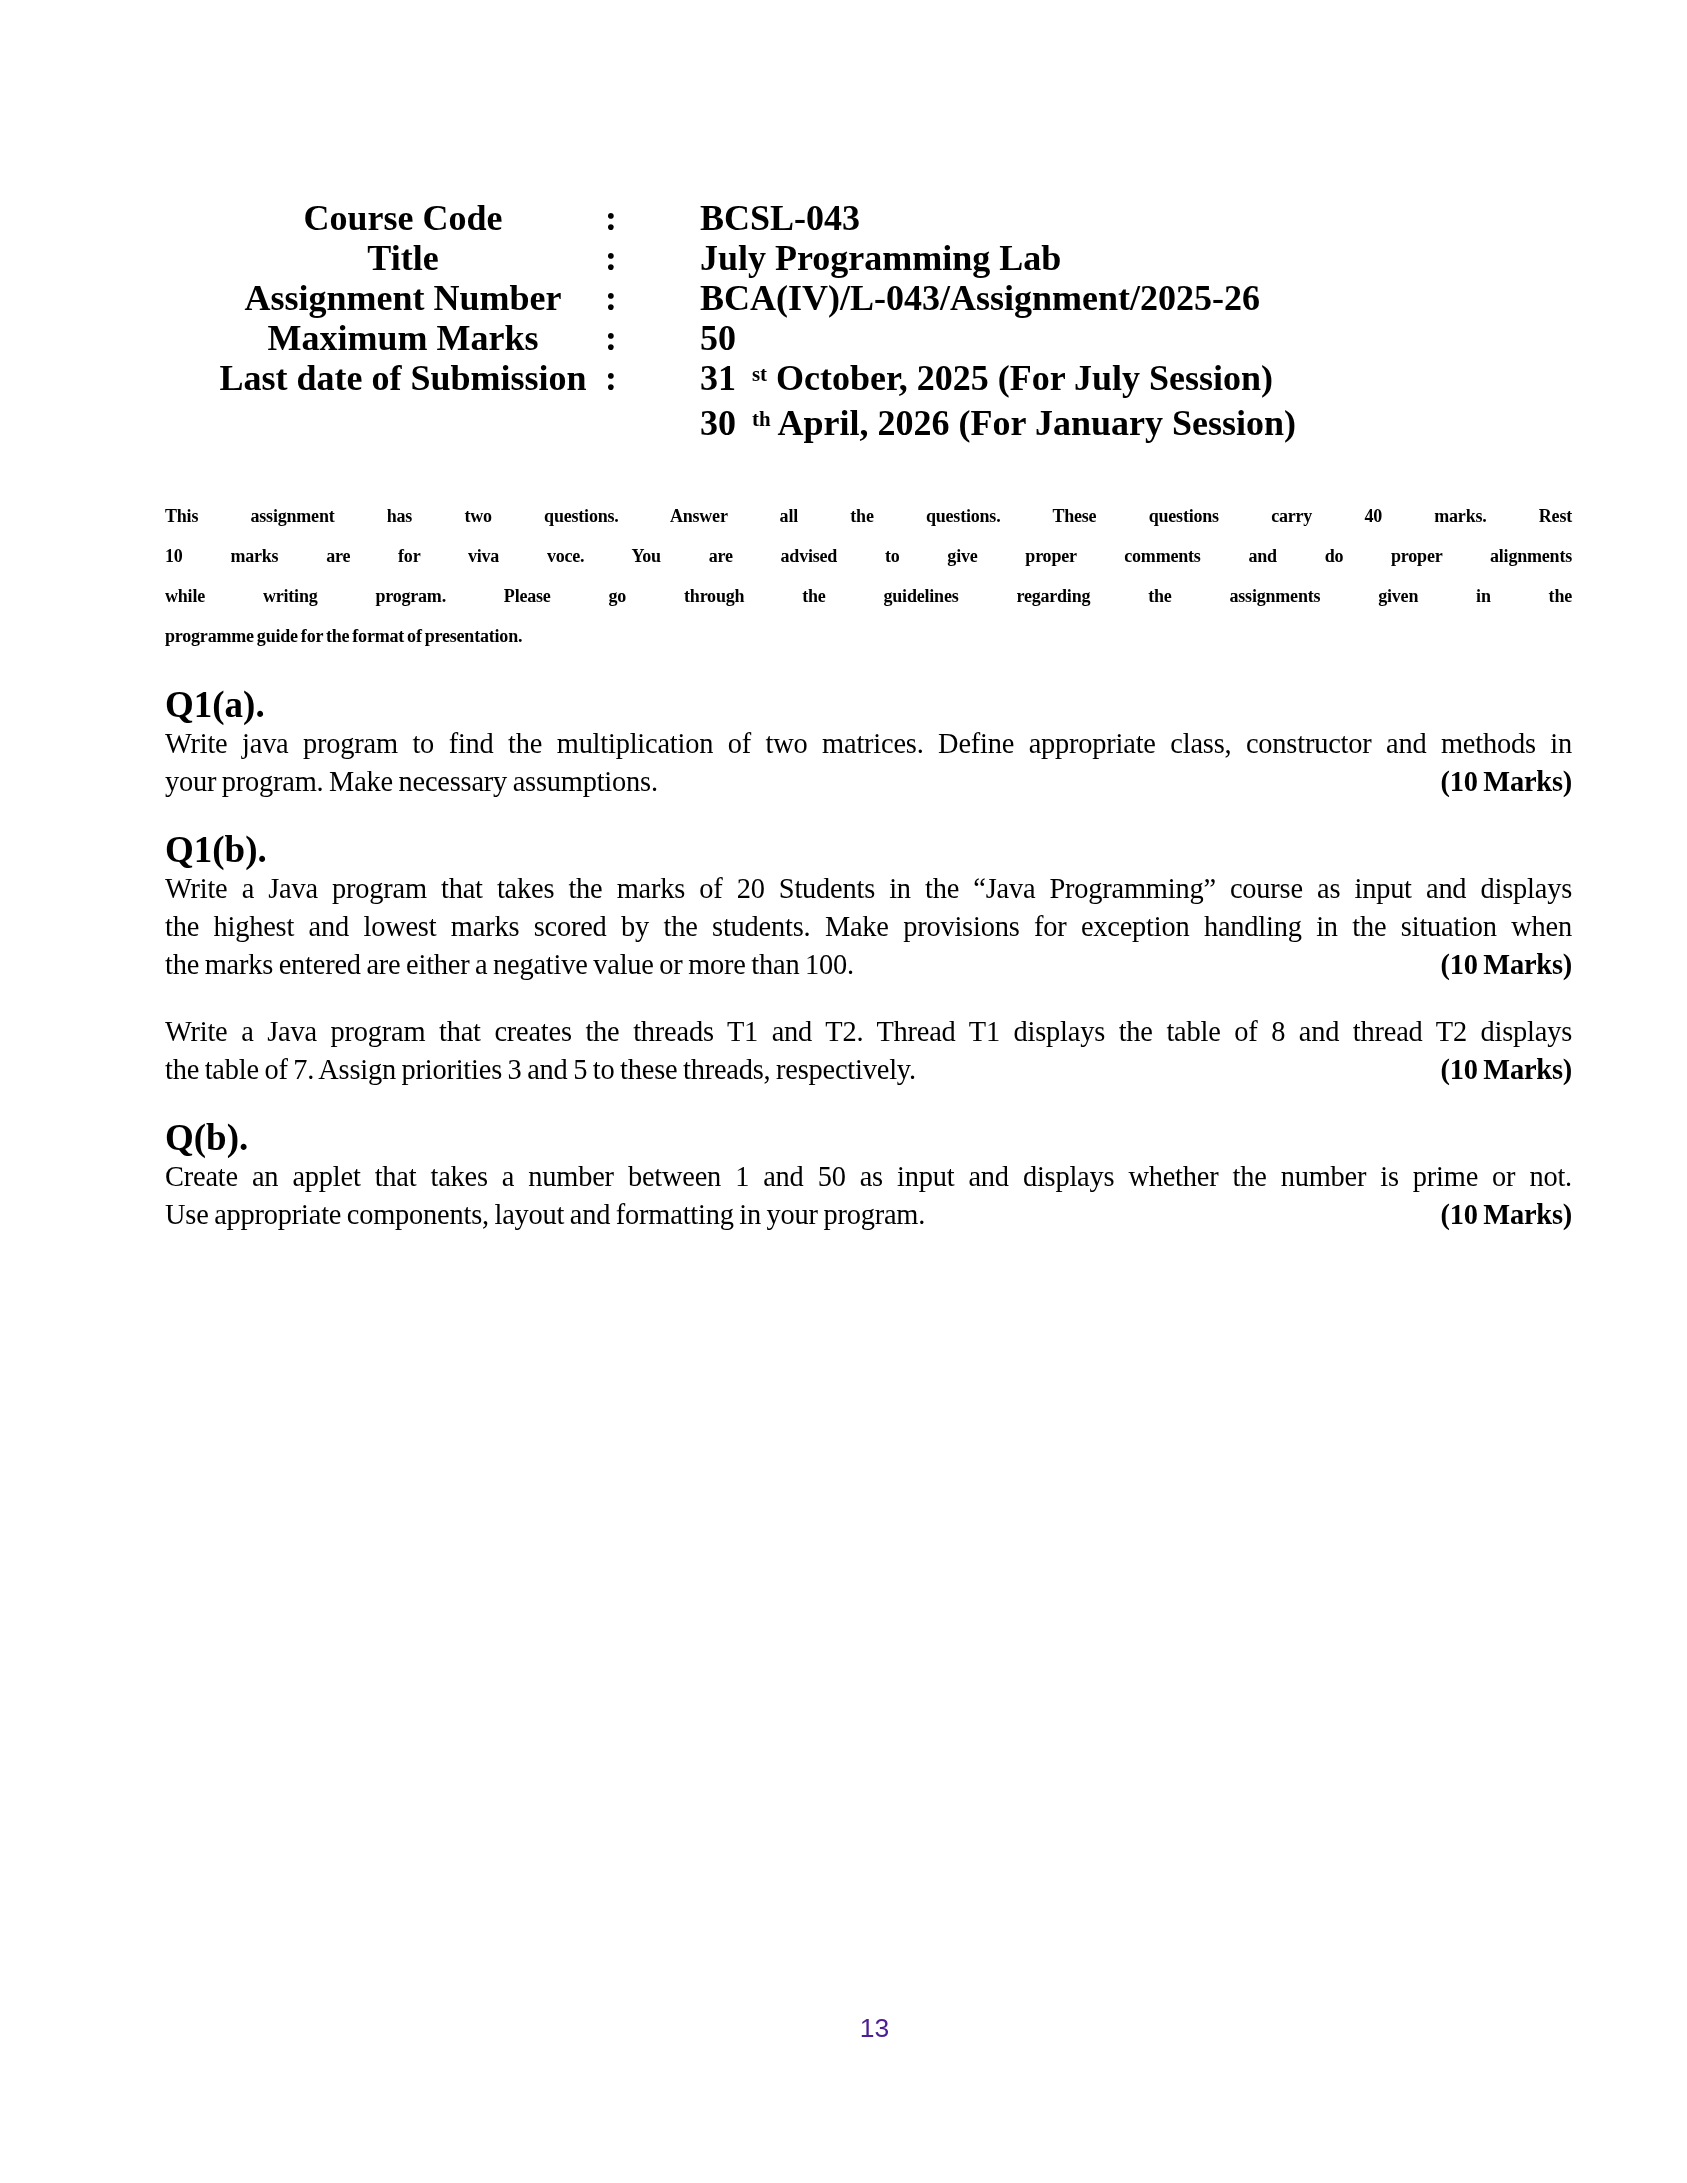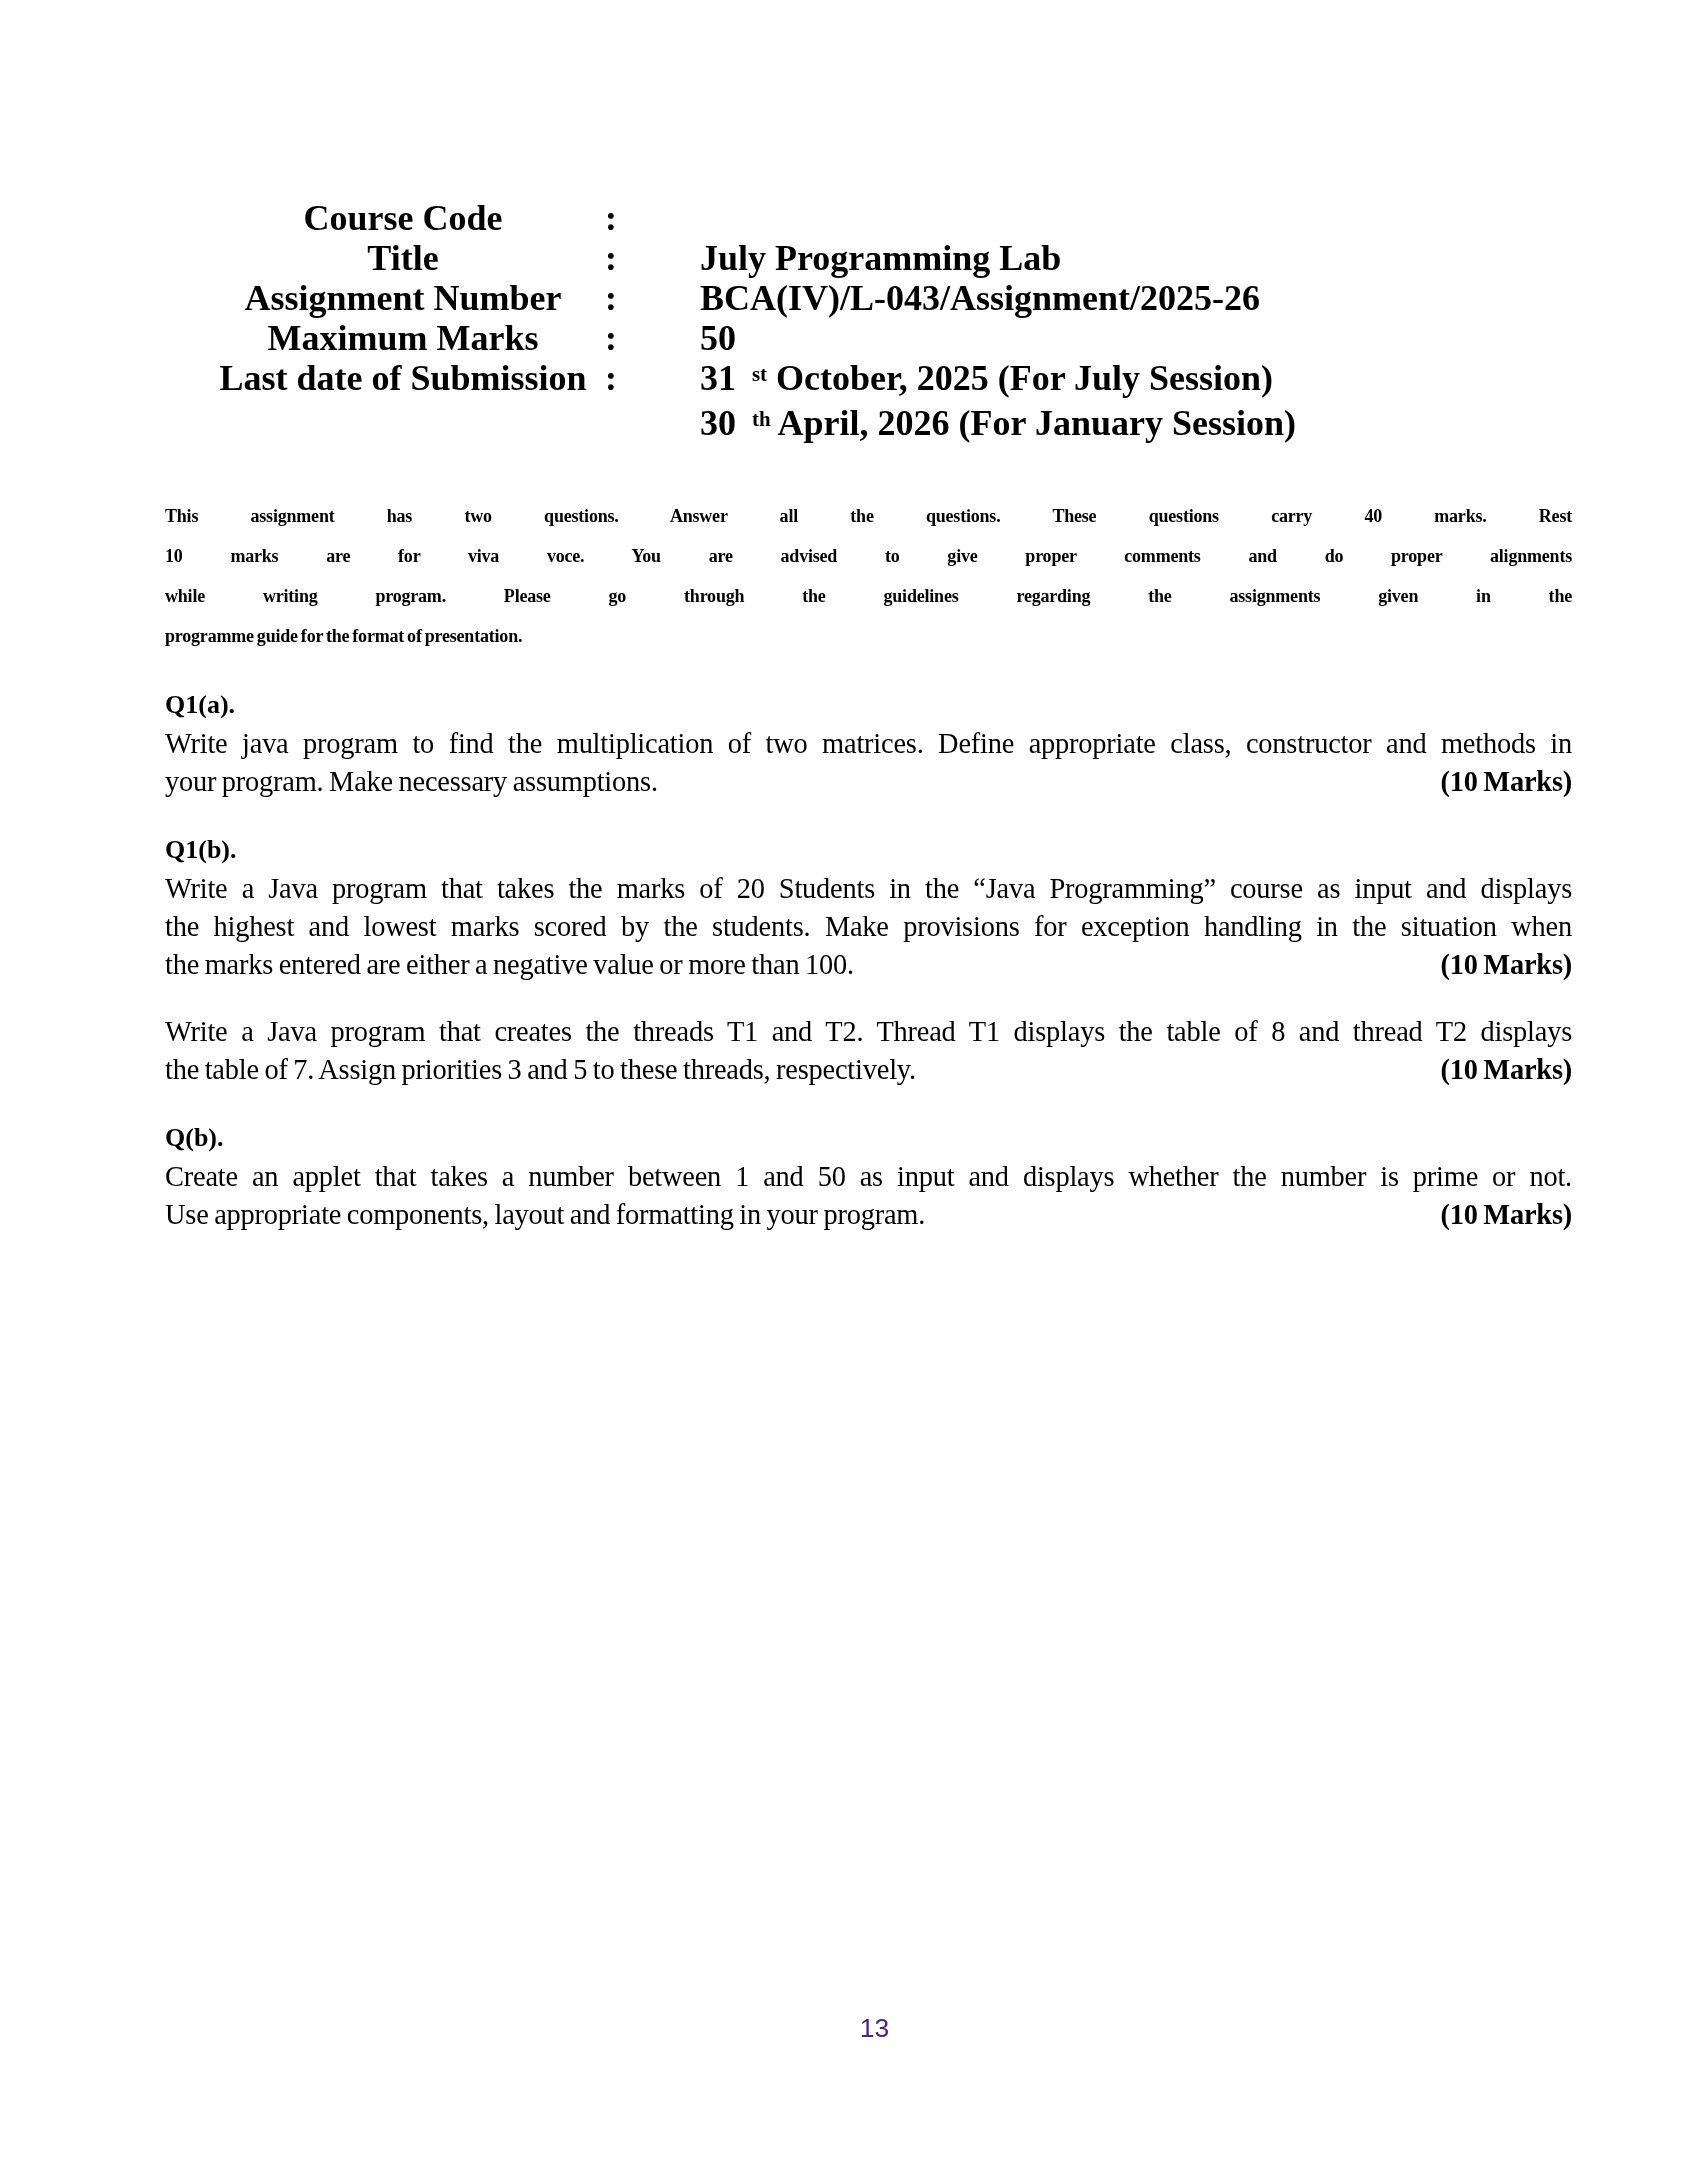--- a/index.html
+++ b/index.html
@@ -34,21 +34,21 @@
     margin-top:48px;
     font-weight:bold;
     font-size:18px;line-height:40px;
     word-spacing:-1.3px;letter-spacing:-0.2px;
   }
   .jline{text-align:justify;text-align-last:justify;}
   .pline{text-align:left;}
   
   .question{margin-top:29px;}
   .q-heading{
-    font-size:26px;font-weight:bold;line-height:40px;
+    font-size:37px;font-weight:bold;line-height:40px;
   }
   .q-body{
     font-size:28.4px;line-height:38px;
     word-spacing:-1.3px;letter-spacing:-0.2px;
   }
   .q-last{
     display:flex;justify-content:space-between;align-items:baseline;
   }
   .q-last-text{text-align:left;}
   .marks{font-weight:bold;white-space:nowrap;}
@@ -63,20 +63,23 @@
 </head>
 <body>
 
 <div class="page">
   <div class="content">
 
     <div class="header-table" id="header-table">
         <div class="hrow">
           <div class="hlabel">Course Code</div>
           <div class="hsep">:</div>
+          <div class="hval">
+            <div class="hval-line">BCSL-043</div>
+          </div>
         </div>
         <div class="hrow">
           <div class="hlabel">Title</div>
           <div class="hsep">:</div>
           <div class="hval">
             <div class="hval-line">July Programming Lab</div>
           </div>
         </div>
         <div class="hrow">
           <div class="hlabel">Assignment Number</div>

